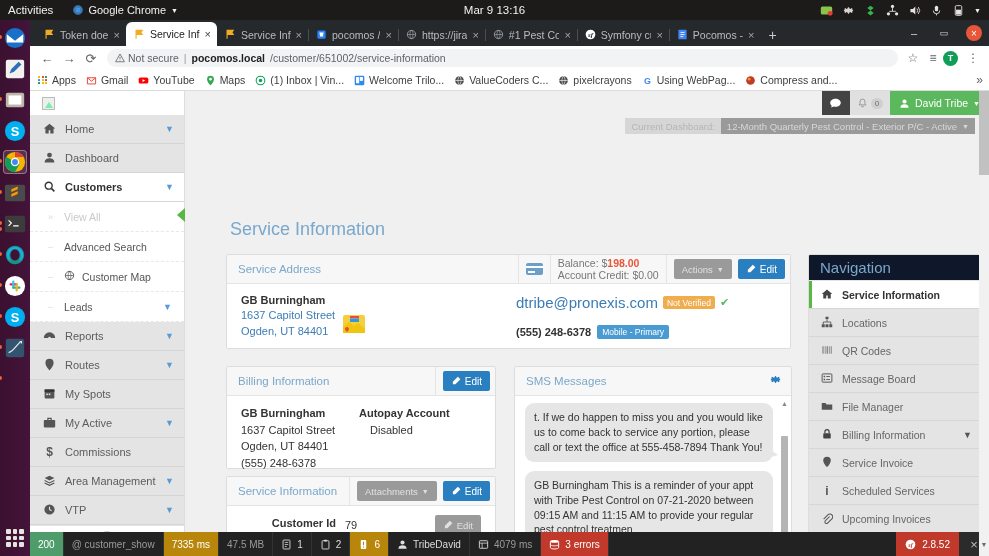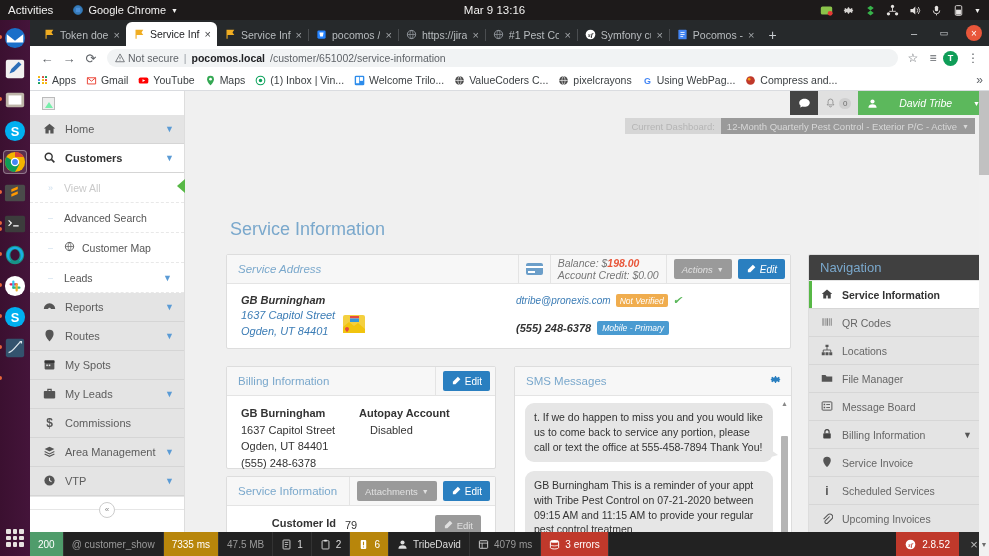--- a/index.html
+++ b/index.html
@@ -164,21 +164,21 @@
   }
   .hdr-chat { width: 28px; background: #444; color: #fff; display:flex;
               align-items:center; justify-content:center; }
   .hdr-bell { width: 40px; background: #e0e0e0; color: #8a8a8a; display:flex;
               align-items:center; justify-content:center; gap: 3px; font-size:10px; }
   .bellcount { background:#cfcfcf; color:#6d6d6d; border-radius:8px;
                font-size:8px; padding:1px 4px; }
   .hdr-co { background: #3d8b3d; color: #fff; display:flex; align-items:center;
             gap:5px; padding: 0 9px; font-size: 10.5px; }
   .hdr-user { background: #5cb85c; color: #fff; display:flex; align-items:center;
-            gap:21px; padding: 0 9px; font-size: 10.5px; font-style: italic; }
+            gap:5px; padding: 0 9px; font-size: 10.5px; }
   .sq4 { display:grid; grid-template-columns:1fr 1fr; gap:1.5px; width:10px; }
   .sq4 i { background:#fff; display:block; height:4px; border-radius:1px; }
 
   .contractbar {
     position: absolute; right: 14px; top: 27px; display: flex; height: 16px;
     font-size: 9.5px;
   }
   .cb-lbl { background:#d6d6d6; color:#b5b5b5; display:flex; align-items:center; padding:0 6px; }
   .cb-val { background:#9a9a9a; color:#d8d8d8; display:flex; align-items:center;
             gap:5px; padding:0 6px; }
@@ -202,35 +202,35 @@
     margin-right: 5px;
   }
   .btn-grey {
     background: #9a9a9a; color: #e0e0e0; font-size: 9.5px; height: 20px;
     display:flex; align-items:center; gap:4px; padding: 0 8px; border-radius:2px;
     margin-right: 6px;
   }
   .hd-divider { width:1px; height:29px; background:#e4e4e4; margin-right:7px; }
 
   
-  #service-address-panel { position:absolute; left:196px; top:163px; width:565px; height:95px;font-style:italic; }
+  #service-address-panel { position:absolute; left:196px; top:163px; width:565px; height:95px; }
   .bal-wrap { display:flex; align-items:center; gap:8px; font-size:10.5px; color:#777;
               margin-right:7px;justify-content:flex-end; }
   .card-ic { width:17px; height:12px; border-radius:2px; background:#6b9ec9; position:relative; }
   .card-ic:after{content:""; position:absolute; left:0; right:0; top:3px; height:2px; background:#fff;}
   .card-ic:before{content:""; position:absolute; left:2px; bottom:2px; width:7px; height:2px; background:#fff;}
   .bal-amt { color:#e8563a; font-weight:bold; }
   .sa-body { display:flex; padding: 10px 0 0 14px; font-size:11px; }
   .sa-left { width: 275px; }
   .sa-name { font-weight:bold; color:#333; margin-bottom:2px; }
   .sa-addr { color:#3b7cb5; line-height:1.45; }
   .mapico { width:26px; height:26px; display:inline-block; vertical-align:middle;
             margin-left:6px; }
   .sa-right { flex:1; }
-  .em { color:#3b7cb5; font-size:10px; }
+  .em { color:#3b7cb5; font-size:15px; }
   .badge-warn { background:#f0ad4e; color:#fff; font-size:8.5px; padding:1.5px 4px;
                 border-radius:2px; }
   .chk { color:#5cb85c; font-size:11px; }
   .ph { color:#333; font-weight:bold; font-size:11px; }
   .badge-info { background:#4a9bd1; color:#fff; font-size:8.5px; padding:2px 5px;
                 border-radius:2px; font-weight:normal; }
 
   
   #billing-panel { position:absolute; left:196px; top:275px; width:270px; height:103px; }
   .bi-body { display:flex; padding:9px 0 0 14px; font-size:11px; color:#333; }
@@ -260,22 +260,22 @@
     border-bottom:2px solid transparent;
   }
   .sms-sb { position:absolute; right:3px; top:4px; width:7px; bottom:0; }
   .sms-sb .up { color:#888; font-size:7px; text-align:center; }
   .sms-sb .thumb { position:absolute; top:36px; width:7px; height:160px;
                    background:#b5b5b5; border-radius:1px; }
 
   
   #nav-panel { position:absolute; left:778px; top:163px; width:175px; height:367px;
                overflow:hidden; }
-  .nav-hd { height:26px; background:#404040; border-bottom:1px solid #e4e4e4;
-            display:flex; align-items:center; padding-left:11px; font-size:13px; color:#7aa8cc; }
+  .nav-hd { height:26px; background:#0f172a; border-bottom:1px solid #e4e4e4;
+            display:flex; align-items:center; padding-left:11px; font-size:15px; color:#7aa8cc; }
   .nav-item { height:28px; display:flex; align-items:center; gap:8px;
               padding:0 10px 0 11px; font-size:10.5px; color:#666;
               background:#e4e4e4; border-bottom:1px solid #d6d6d6; position:relative; }
   .nav-item.active { background:#fff; color:#333; font-weight:bold; }
   .nav-item.active:before { content:""; position:absolute; left:0; top:0; bottom:0;
                             width:3px; background:#57b846; }
   .nav-item .ni { width:14px; text-align:center; flex:none; color:#555; font-size:11px; }
   .nav-item .nl { flex:1; }
   .nav-item .cv { font-size:9px; color:#555; }
 
@@ -647,20 +647,29 @@
 
         <div class="side-item">
           <span class="ci">
             <svg width="13" height="13" viewBox="0 0 16 16">
                 <path d="M8 2L1 8h2v6h4v-4h2v4h4V8h2z" fill="#555"></path>
               </svg>
           </span>
           <span class="lb">Home</span>
           <span class="cv">▼</span>
         </div>
+        <div class="side-item">
+          <span class="ci">
+            <svg width="13" height="13" viewBox="0 0 16 16">
+                <circle cx="8" cy="5" r="3" fill="#555"></circle>
+                <path d="M2 14c0-3.3 2.7-5 6-5s6 1.7 6 5z" fill="#555"></path>
+              </svg>
+          </span>
+          <span class="lb">Dashboard</span>
+        </div>
         <div class="side-item white">
           <span class="ci">
             <svg width="13" height="13" viewBox="0 0 16 16">
                 <circle cx="7" cy="7" r="4.3" stroke="#333" stroke-width="1.7" fill="none"></circle>
                 <path d="M10.3 10.3L14 14" stroke="#333" stroke-width="1.9"></path>
               </svg>
           </span>
           <span class="lb">Customers</span>
           <span class="cv">▼</span>
         </div>
@@ -721,21 +730,21 @@
           </span>
           <span class="lb">My Spots</span>
         </div>
         <div class="side-item">
           <span class="ci">
             <svg width="13" height="13" viewBox="0 0 16 16">
                 <rect x="1" y="5" width="14" height="9" rx="1" fill="#555"></rect>
                 <path d="M6 5V3h4v2" stroke="#555" stroke-width="1.5" fill="none"></path>
               </svg>
           </span>
-          <span class="lb">My Leads</span>
+          <span class="lb">My Active</span>
           <span class="cv">▼</span>
         </div>
         <div class="side-item">
           <span class="ci" style="font-weight:bold;font-size:12px">$</span>
           <span class="lb">Commissions</span>
         </div>
         <div class="side-item">
           <span class="ci">
             <svg width="13" height="13" viewBox="0 0 16 16">
                 <path d="M8 2l6 3-6 3-6-3z" fill="#555"></path>
@@ -932,56 +941,56 @@
       <div class="panel" id="nav-panel">
         <div class="nav-hd">Navigation</div>
         <div class="nav-item active">
           <span class="ni"><svg width="12" height="12" viewBox="0 0 16 16">
                 <path d="M8 2L1 8h2v6h4v-4h2v4h4V8h2z" fill="#444"></path>
               </svg></span>
           <span class="nl">Service Information</span>
         </div>
         <div class="nav-item">
           <span class="ni"><svg width="12" height="12" viewBox="0 0 16 16">
+                <rect x="6" y="1" width="4" height="3" fill="#555"></rect>
+                <rect x="1" y="11" width="4" height="4" fill="#555"></rect>
+                <rect x="6" y="11" width="4" height="4" fill="#555"></rect>
+                <rect x="11" y="11" width="4" height="4" fill="#555"></rect>
+                <path d="M8 4v4M3 11V8h10v3" stroke="#555" stroke-width="1.2" fill="none"></path>
+              </svg></span>
+          <span class="nl">Locations</span>
+        </div>
+        <div class="nav-item">
+          <span class="ni"><svg width="12" height="12" viewBox="0 0 16 16">
                 <rect x="2" y="3" width="1.4" height="10" fill="#777"></rect>
                 <rect x="5" y="3" width="1" height="10" fill="#777"></rect>
                 <rect x="7.5" y="3" width="1.6" height="10" fill="#777"></rect>
                 <rect x="10.5" y="3" width="1" height="10" fill="#777"></rect>
                 <rect x="13" y="3" width="1.2" height="10" fill="#777"></rect>
               </svg></span>
           <span class="nl">QR Codes</span>
-        </div>
-        <div class="nav-item">
-          <span class="ni"><svg width="12" height="12" viewBox="0 0 16 16">
-                <rect x="6" y="1" width="4" height="3" fill="#555"></rect>
-                <rect x="1" y="11" width="4" height="4" fill="#555"></rect>
-                <rect x="6" y="11" width="4" height="4" fill="#555"></rect>
-                <rect x="11" y="11" width="4" height="4" fill="#555"></rect>
-                <path d="M8 4v4M3 11V8h10v3" stroke="#555" stroke-width="1.2" fill="none"></path>
-              </svg></span>
-          <span class="nl">Locations</span>
-        </div>
-        <div class="nav-item">
-          <span class="ni"><svg width="12" height="12" viewBox="0 0 16 16">
-                <path d="M1 4h5l1.5 2H15v7H1z" fill="#555"></path>
-              </svg></span>
-          <span class="nl">File Manager</span>
         </div>
         <div class="nav-item">
           <span class="ni"><svg width="12" height="12" viewBox="0 0 16 16">
                 <rect x="1.5" y="2.5" width="13" height="11" rx="1" stroke="#555" stroke-width="1.3" fill="none"></rect>
                 <rect x="3.5" y="5" width="2" height="2" fill="#555"></rect>
                 <rect x="7" y="5.5" width="5" height="1.2" fill="#555"></rect>
                 <rect x="3.5" y="9" width="2" height="2" fill="#555"></rect>
                 <rect x="7" y="9.5" width="5" height="1.2" fill="#555"></rect>
               </svg></span>
           <span class="nl">Message Board</span>
         </div>
         <div class="nav-item">
           <span class="ni"><svg width="12" height="12" viewBox="0 0 16 16">
+                <path d="M1 4h5l1.5 2H15v7H1z" fill="#555"></path>
+              </svg></span>
+          <span class="nl">File Manager</span>
+        </div>
+        <div class="nav-item">
+          <span class="ni"><svg width="12" height="12" viewBox="0 0 16 16">
                 <rect x="3" y="7" width="10" height="7" rx="1" fill="#444"></rect>
                 <path d="M5.2 7V5a2.8 2.8 0 015.6 0v2" stroke="#444" stroke-width="1.6" fill="none"></path>
               </svg></span>
           <span class="nl">Billing Information</span>
           <span class="cv">▼</span>
         </div>
         <div class="nav-item">
           <span class="ni"><svg width="12" height="12" viewBox="0 0 16 16">
                 <path d="M8 1a5 5 0 00-5 5c0 4 5 9 5 9s5-5 5-9a5 5 0 00-5-5z" fill="#555"></path>
               </svg></span>

